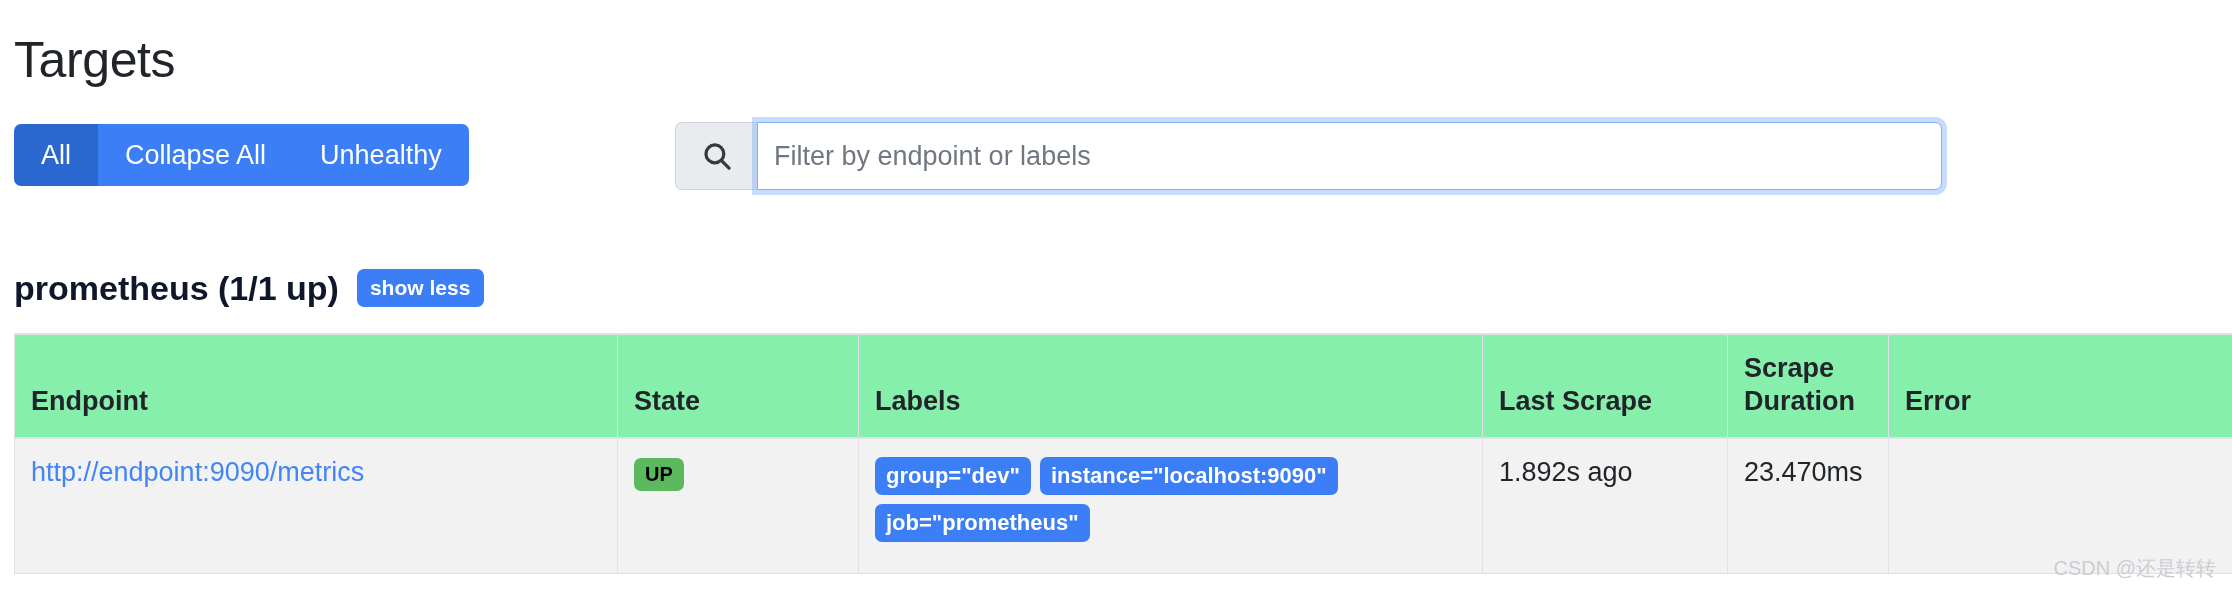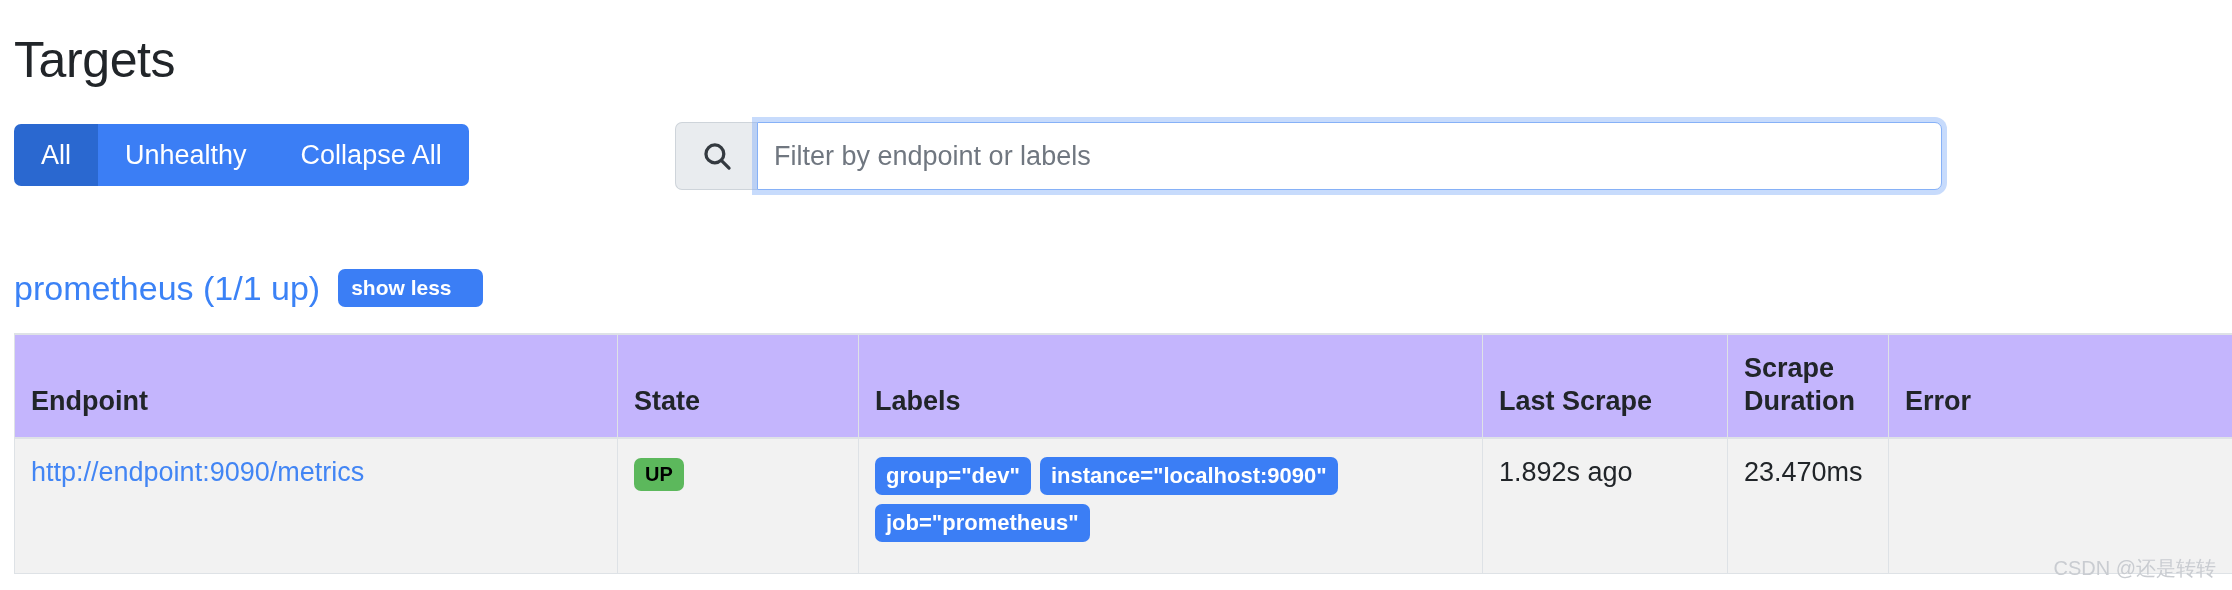--- a/index.html
+++ b/index.html
@@ -123,33 +123,33 @@
   .job-header {
     position: absolute;
     left: 14px;
     top: 268px;
     display: flex;
     align-items: center;
     gap: 18px;
   }
   .job-title {
     font-size: 34px;
-    font-weight: normal;
-    color: #3b82f6;
+    font-weight: bold;
+    color: #0f172a;
     line-height: 1.2;
     white-space: nowrap;
     text-align: right;
   }
   .badge-showless {
     background: #3b7ef5;
     color: #ffffff;
     font-size: 21px;
     font-weight: bold;
     border-radius: 7px;
-    padding: 8px 31px 9px 13px;
+    padding: 8px 14px 9px 13px;
     border: none;
     cursor: pointer;
     font-family: "Liberation Sans", sans-serif;
     line-height: 1;
     white-space: nowrap;
   }
 
   
   .targets-table {
     position: absolute;
@@ -166,21 +166,21 @@
     box-sizing: border-box;
   }
   .targets-table thead th {
     vertical-align: bottom;
     text-align: left;
     font-weight: bold;
     color: #212529;
     padding: 16px 16px 18px 16px;
     border-top: 2px solid #dee2e6;
     border-bottom: 2px solid #dee2e6;
-    background: #c4b5fd;
+    background: #86efac;
     line-height: 1.25;
     height: 104px;
   }
   .targets-table tbody td {
     vertical-align: top;
     padding: 18px 16px 20px 16px;
     background: #f2f2f2;
     color: #212529;
     height: 135px;
   }
@@ -252,22 +252,22 @@
 <body>
 
 <div class="page">
 
   <h1 class="page-title">Targets</h1>
 
   <div class="toolbar">
 
     <div class="btn-group">
       <button class="btn active">All</button>
+      <button class="btn">Collapse All</button>
       <button class="btn">Unhealthy</button>
-      <button class="btn">Collapse All</button>
     </div>
 
     <div class="search-group">
       <span class="search-addon">
         <svg width="34" height="34" viewBox="0 0 24 24" fill="none" stroke="#343a40" stroke-width="2.3" stroke-linecap="round">
           <circle cx="10.5" cy="10.5" r="6.3"></circle>
           <line x1="15.2" y1="15.2" x2="20.5" y2="20.5"></line>
         </svg>
       </span>
       <span class="search-input-wrap">

